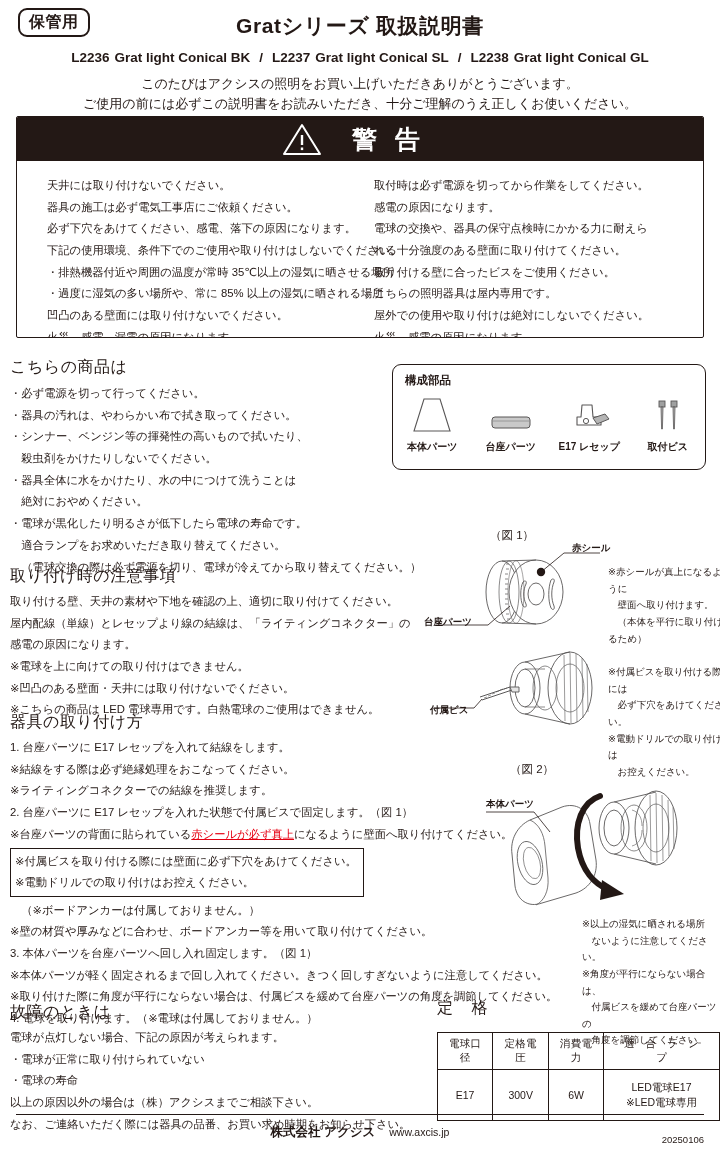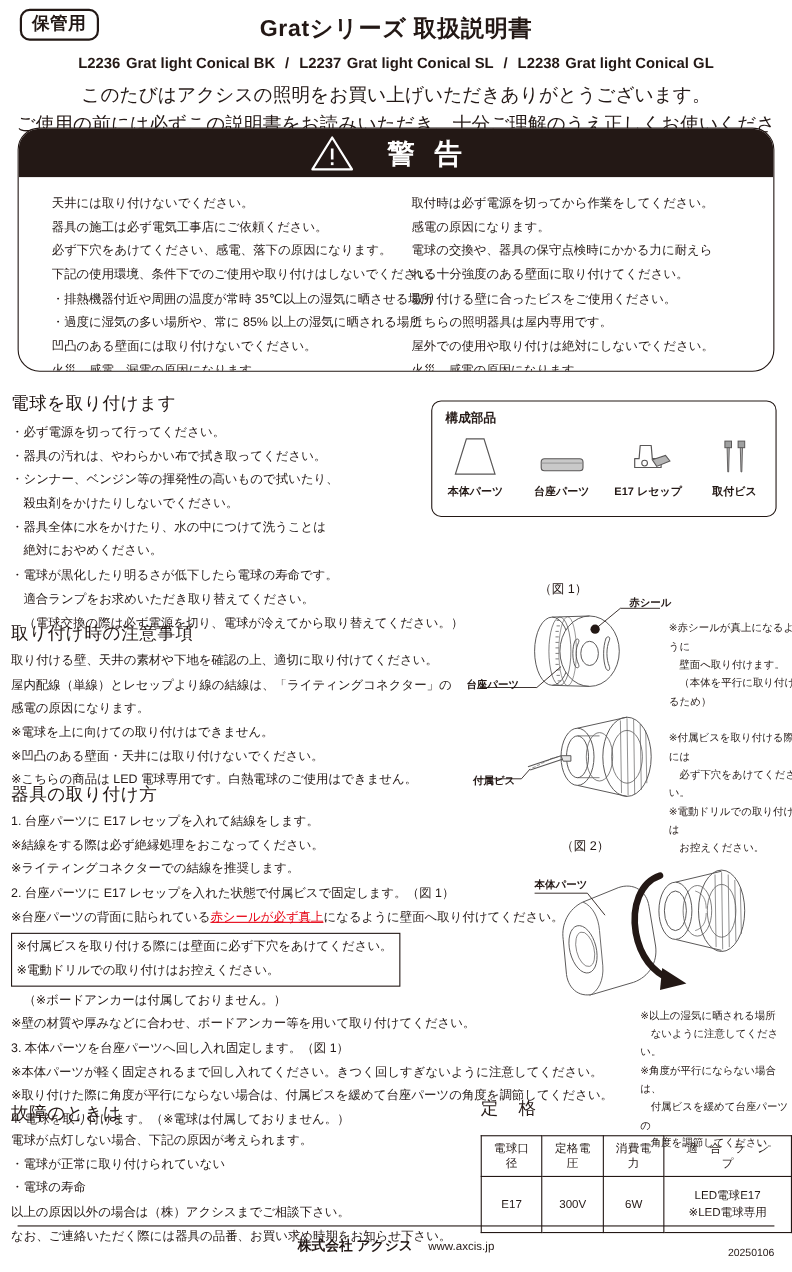--- a/index.html
+++ b/index.html
@@ -31,29 +31,29 @@
   .model-line {
     position: absolute; left: 0; top: 50px; width: 720px;
     text-align: center;
     font-size: 13.5px; font-weight: bold;
   }
   .model-line .sep { font-weight: bold; padding: 0 9px; }
   .model-line .code { padding-right: 5px; }
   .intro {
     position: absolute; left: 0; top: 74px; width: 720px;
     text-align: center;
-    font-size: 17px; line-height: 1.55;
+    font-size: 13px; line-height: 1.55;
   }
 
   
   .warn-box {
     position: absolute; left: 16px; top: 116px;
     width: 688px; height: 222px;
     border: 1.5px solid #231815;
-    border-radius: 20px;
+    border-radius: 2px;
     overflow: hidden;
     background: #fff;
   }
   .warn-head {
     height: 44px; background: #231815; color: #fff;
     display: flex; align-items: center; justify-content: center;
     gap: 20px;
   }
   .warn-head .tri { display:block; }
   .warn-head .wtext {
@@ -197,21 +197,21 @@
         <p>れる十分強度のある壁面に取り付けてください。</p>
         <p>取り付ける壁に合ったビスをご使用ください。</p>
         <p>こちらの照明器具は屋内専用です。</p>
         <p>屋外での使用や取り付けは絶対にしないでください。</p>
         <p>火災、感電の原因になります。</p>
       </div>
     </div>
   </div>
 
   <div class="care">
-    <div class="h2">電球を取り付けます</div>
+    <div class="h2">こちらの商品は</div>
     <div class="body-text">
       <p>・必ず電源を切って行ってください。</p>
       <p>・器具の汚れは、やわらかい布で拭き取ってください。</p>
       <p>・シンナー、ベンジン等の揮発性の高いもので拭いたり、</p>
       <p>　殺虫剤をかけたりしないでください。</p>
       <p>・器具全体に水をかけたり、水の中につけて洗うことは</p>
       <p>　絶対におやめください。</p>
       <p>・電球が黒化したり明るさが低下したら電球の寿命です。</p>
       <p>　適合ランプをお求めいただき取り替えてください。</p>
       <p>　（電球交換の際は必ず電源を切り、電球が冷えてから取り替えてください。）</p>

